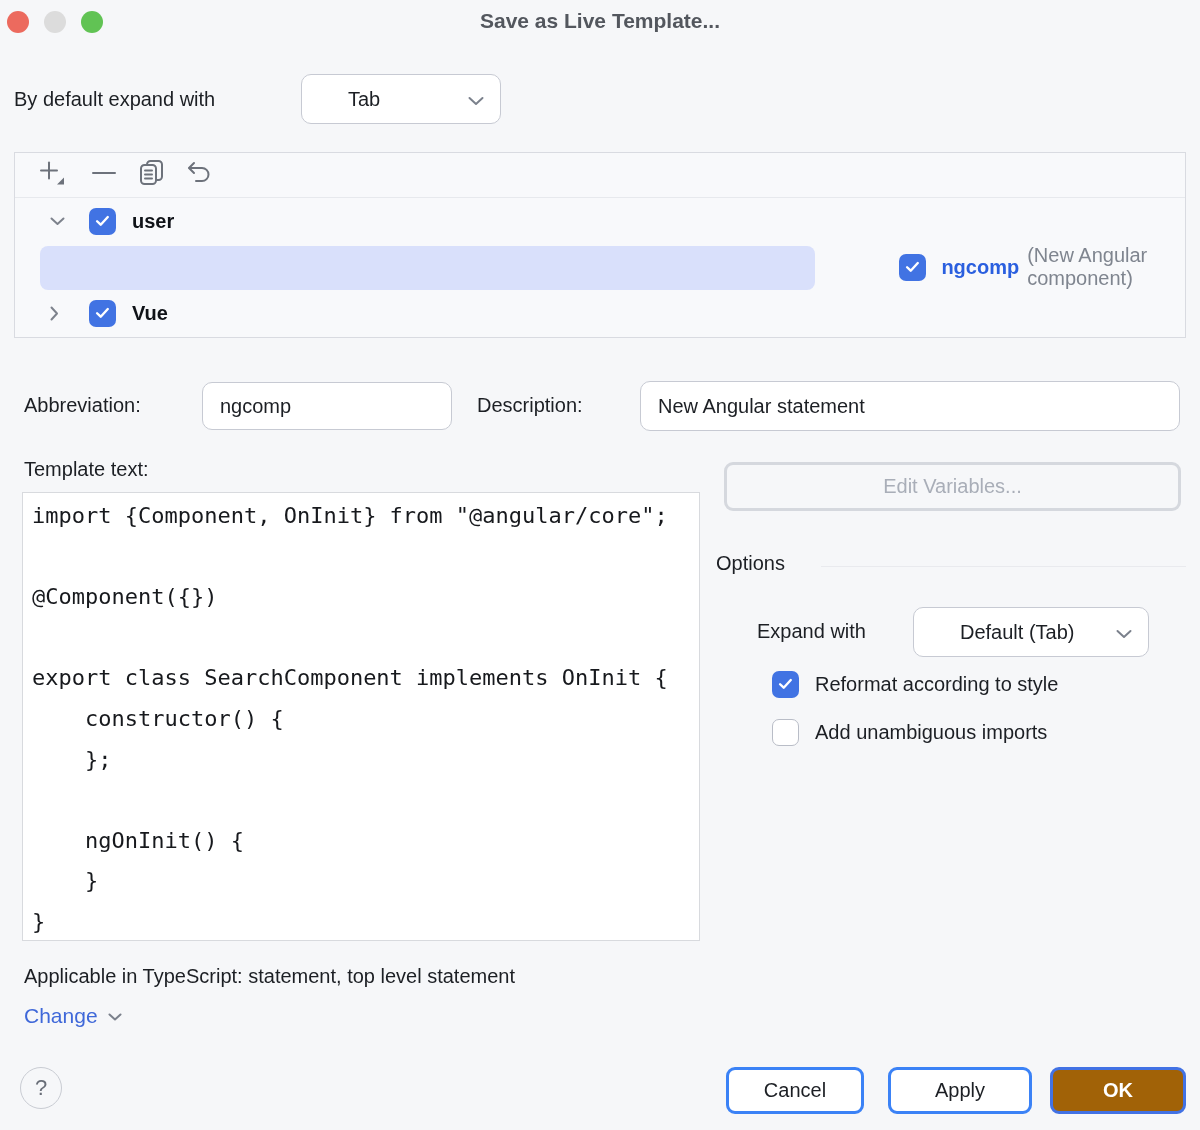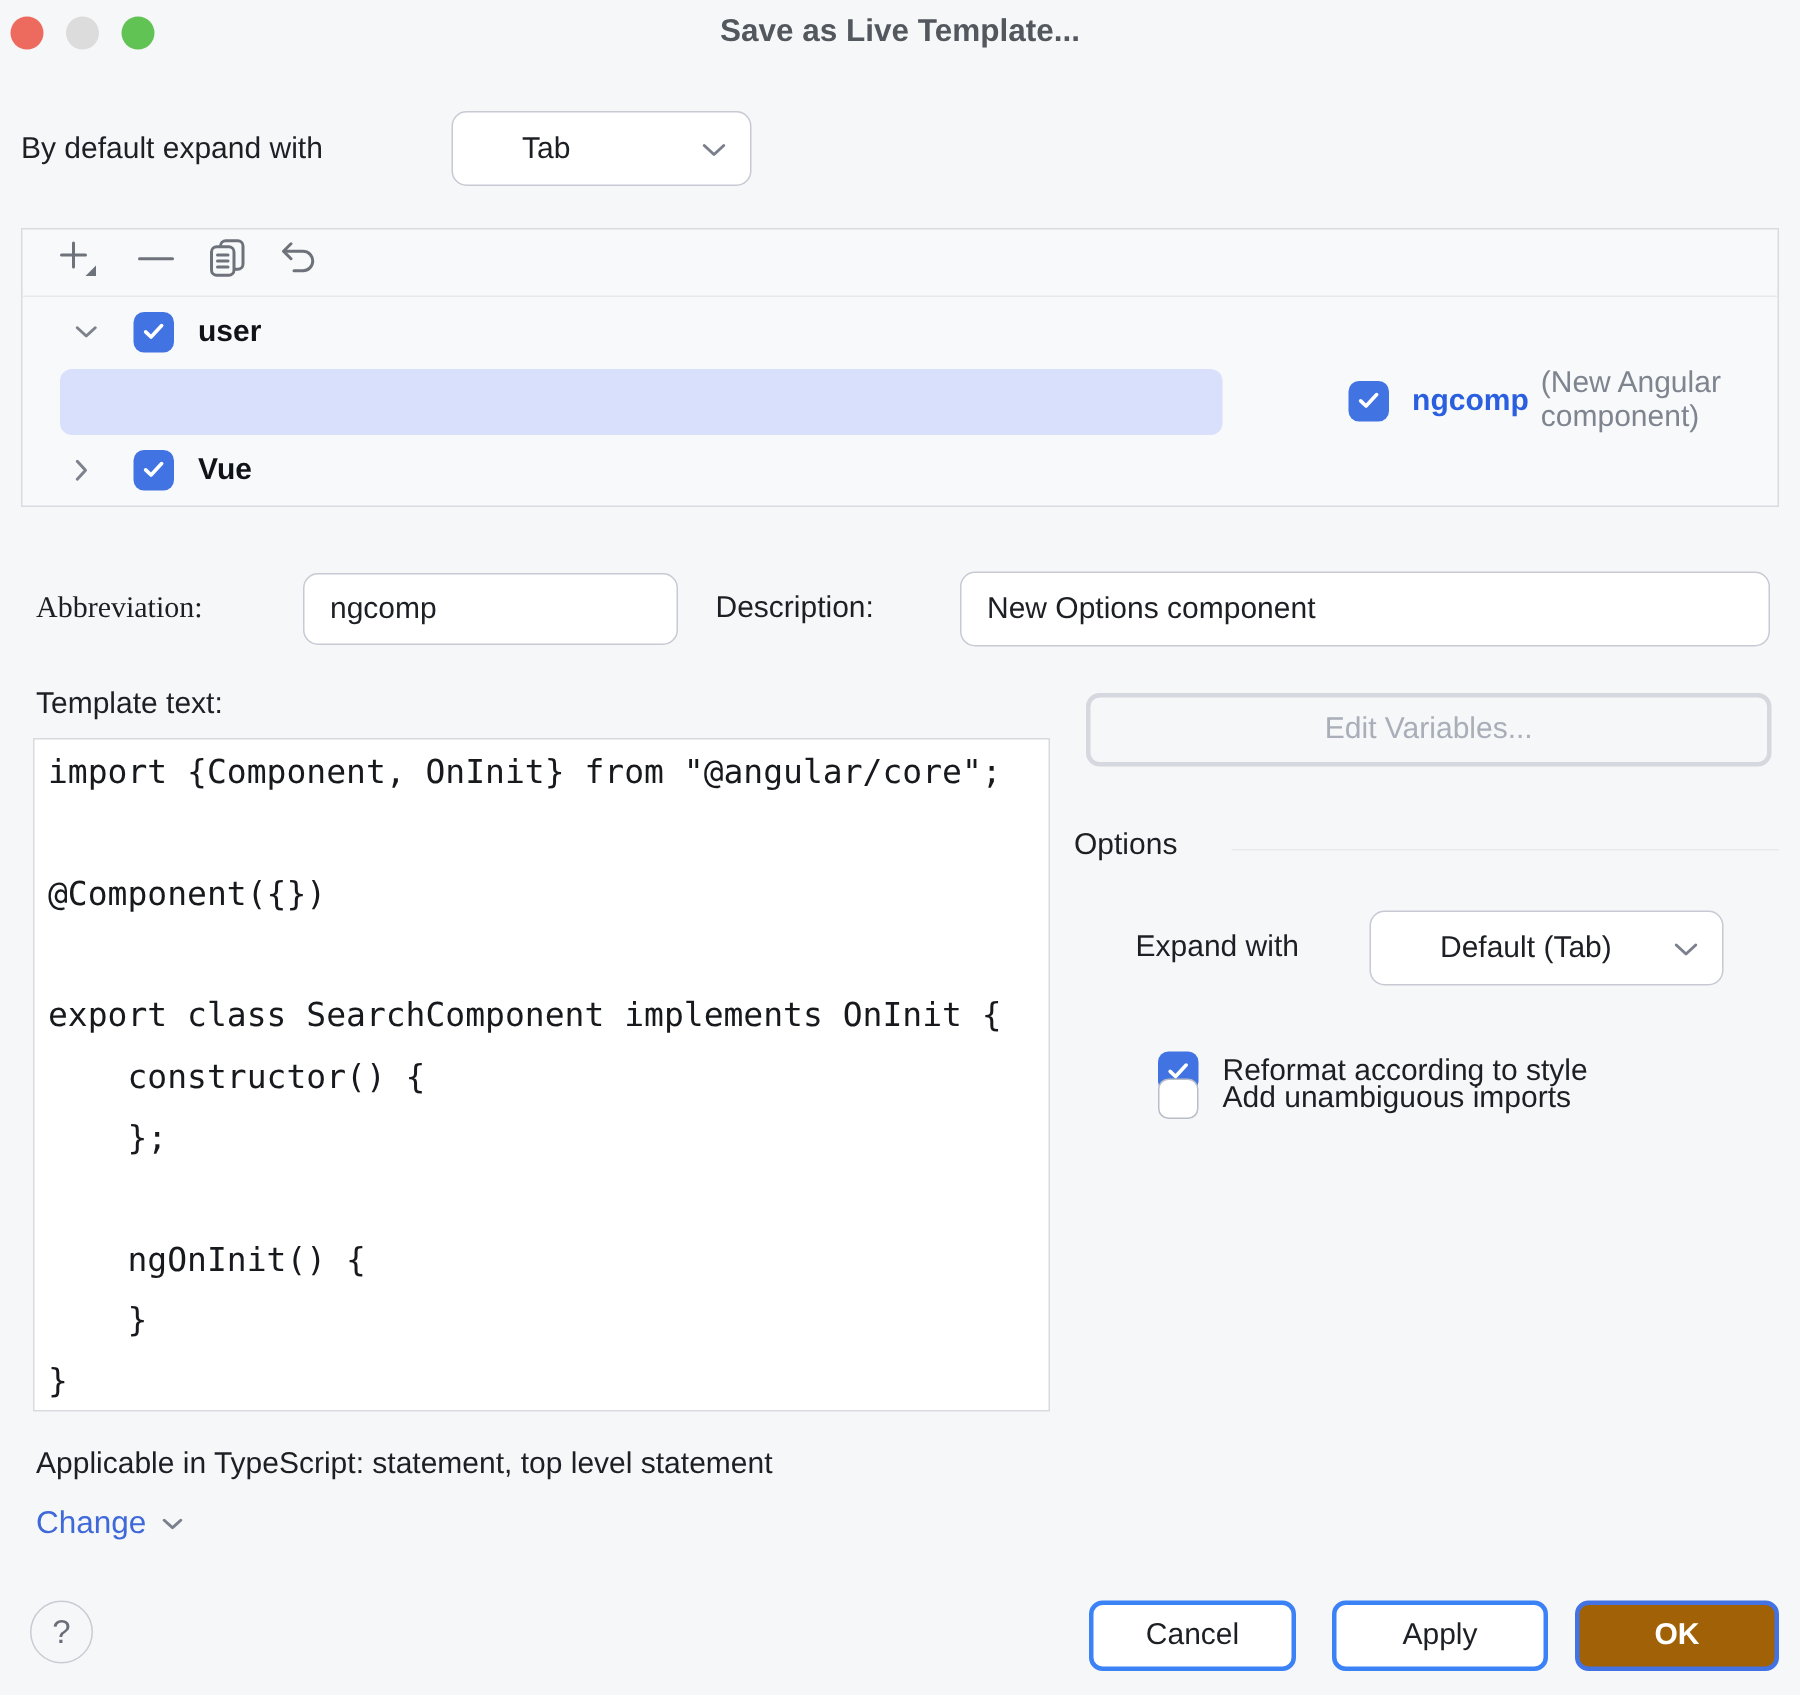--- a/index.html
+++ b/index.html
@@ -70,21 +70,21 @@
   .checkbox.unchecked { background:#ffffff; border:1px solid #b9bdc7; }
 
   .tree-chevron { flex:0 0 auto; display:flex; }
   .group-label { font-size:20px; font-weight:700; color:#101318; margin-left:16px; }
   .mL34 { margin-left:34px; }
   .mL24 { margin-left:24px; }
   .tpl-name { font-size:20px; font-weight:700; color:#2a5fdf; margin-left:15px; }
   .tpl-desc { font-size:20px; color:#7f858f; margin-left:8px; }
 
   
-  .abbr-label { position:absolute; left:24px; top:394px;font-family:Liberation Serif, serif; }
+  .abbr-label { position:absolute; left:24px; top:394px; }
   .field {
     position:absolute; background:#ffffff; border:1px solid #c7cad3;
     border-radius:10px; font-size:20px; display:flex; align-items:center;
   }
   .field .f-text { padding-left:17px; }
   .abbr-field { left:202px; top:382px; width:250px; height:48px; }
   .desc-label { position:absolute; left:477px; top:394px; }
   .desc-field { left:640px; top:381px; width:540px; height:50px; }
 
   
@@ -113,21 +113,21 @@
   .options-divider {
     position:absolute; left:821px; top:566px; width:365px; height:1px;
     background:#e9eaee;
   }
   .expand-with-label { position:absolute; left:757px; top:620px; }
   .select-expand-with { left:913px; top:607px; width:236px; height:50px; }
 
   .cb-row {
     position:absolute; display:flex; align-items:center; gap:16px; height:28px;
   }
-  .cb-row-1 { left:772px; top:700px; }
+  .cb-row-1 { left:772px; top:670px; }
   .cb-row-2 { left:772px; top:718px;text-align:center; }
   .cb-label { font-size:20px; }
 
   
   .applicable { position:absolute; left:24px; top:965px; font-size:20px; }
   .change-row { position:absolute; left:24px; top:1004px; display:flex; align-items:center; gap:10px; }
   .change-link { font-size:21px; color:#3f68d9; cursor:pointer; }
 
   .help-btn {
     position:absolute; left:20px; top:1067px; width:42px; height:42px;
@@ -234,21 +234,21 @@
       <span class="group-label">Vue</span>
     </div>
   </div>
 
   <div class="lbl abbr-label">Abbreviation:</div>
   <div class="field abbr-field">
     <span class="f-text">ngcomp</span>
   </div>
   <div class="lbl desc-label">Description:</div>
   <div class="field desc-field">
-    <span class="f-text">New Options component</span>
+    <span class="f-text">New Angular statement</span>
   </div>
 
   <div class="lbl template-label">Template text:</div>
   <div class="code-box">
     <pre>import {Component, OnInit} from "@angular/core";
 
 @Component({})
 
 export class SearchComponent implements OnInit {
     constructor() {

